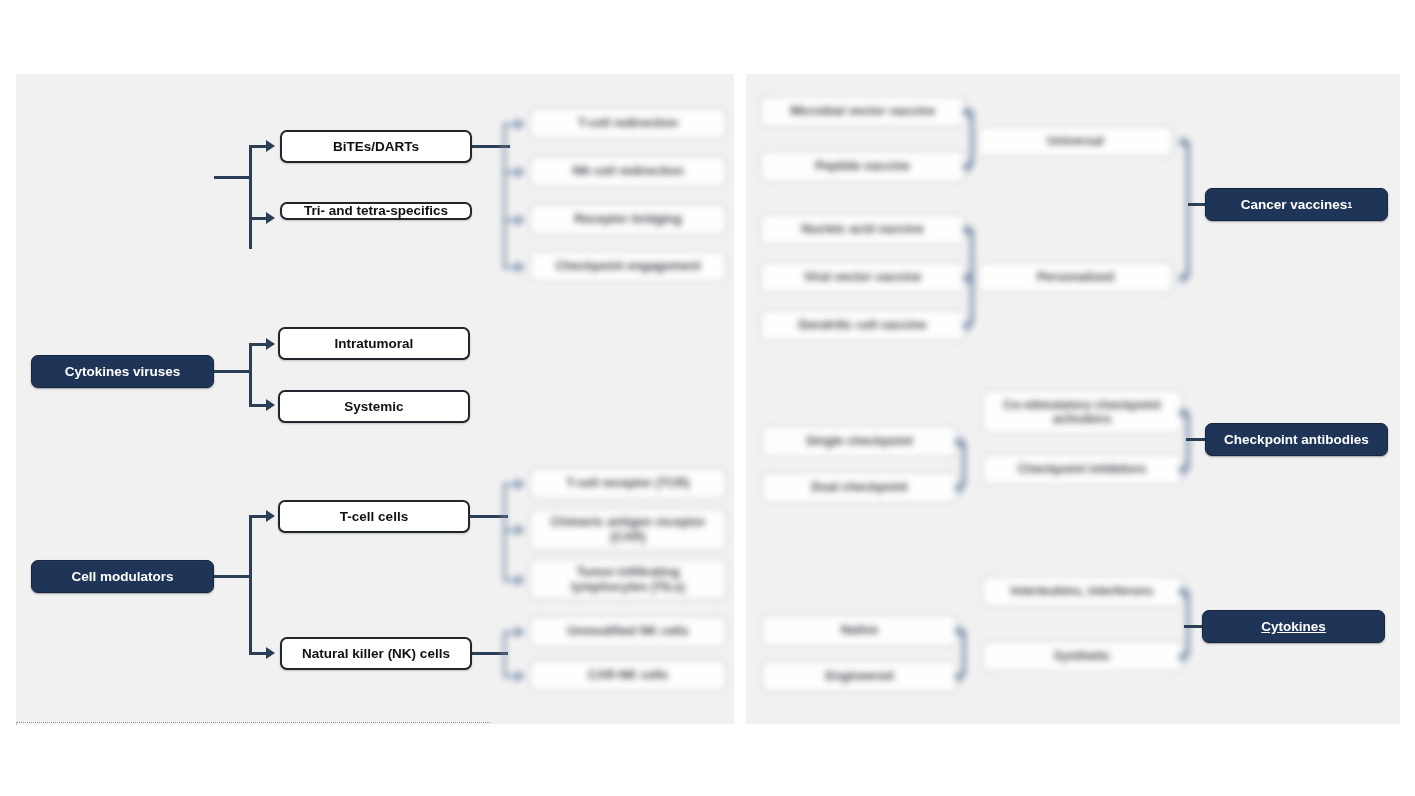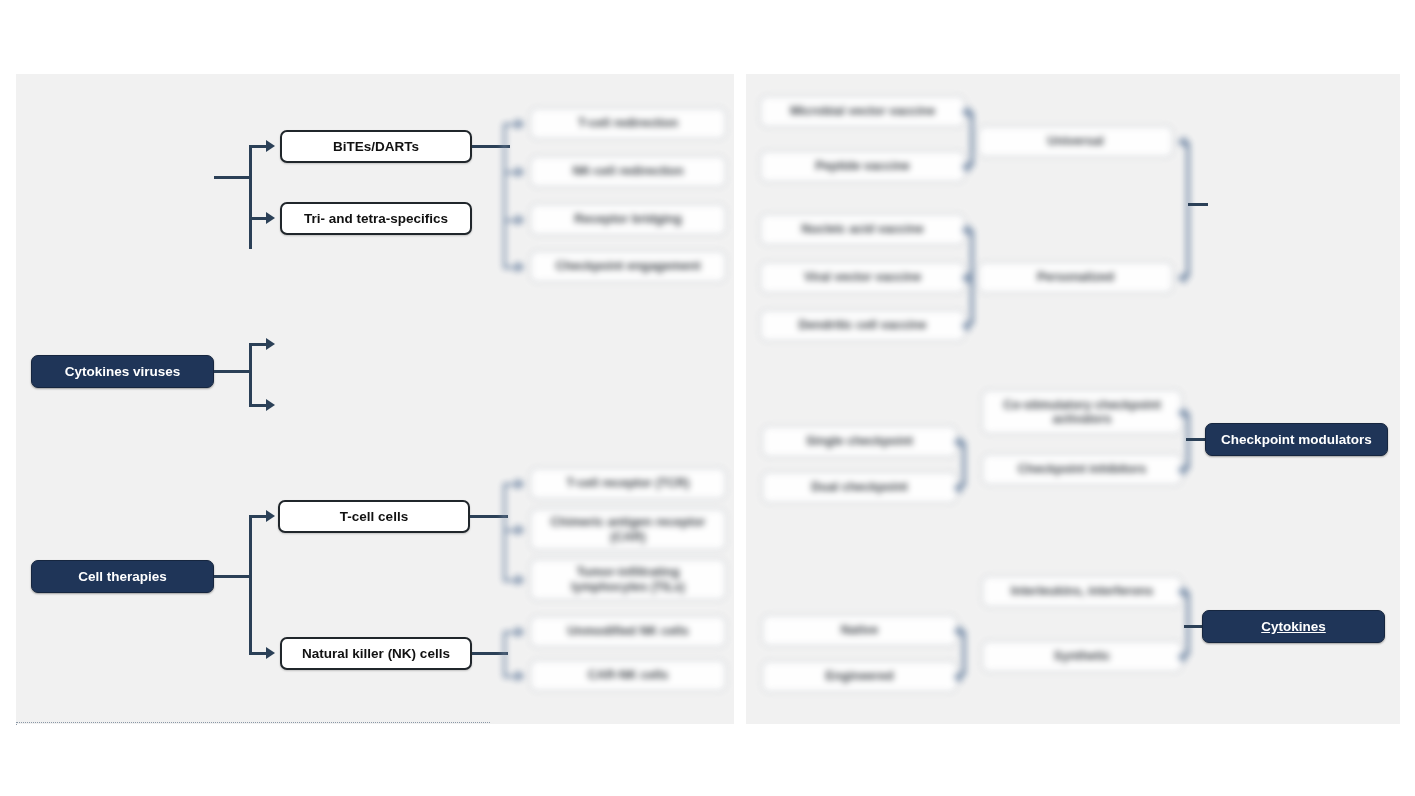--- a/index.html
+++ b/index.html
@@ -99,21 +99,21 @@
 
 
   <div class="ln h" style="left:214px; top:176px; width:38px;"></div>
   <div class="ln v" style="left:249px; top:146px; height:103px;"></div>
   <div class="ln h" style="left:249px; top:145px; width:20px;"></div>
   <div class="arrow" style="left:266px; top:140px;"></div>
   <div class="ln h" style="left:249px; top:217px; width:20px;"></div>
   <div class="arrow" style="left:266px; top:212px;"></div>
 
   <div class="node secondary" style="left:280px; top:130px; width:192px; height:33px;">BiTEs/DARTs</div>
-  <div class="node secondary" style="left:280px; top:202px; width:192px; height:33px;">Tri- and tetra-specifics</div>
+  <div class="node secondary" style="left:280px; top:202px; width:192px; height:18px;">Tri- and tetra-specifics</div>
 
   <div class="ln h" style="left:472px; top:145px; width:38px;"></div>
 
   <div class="blurgroup" style="left:497px; top:96px; width:240px; height:196px;">
     <div class="ln v soft" style="left:6px; top:27px; height:143px;"></div>
 
     <div class="ln h soft" style="left:6px; top:27px; width:16px;"></div>
     <div class="arrow soft" style="left:19px; top:22px;"></div>
     <div class="node tertiary" style="left:33px; top:12px; width:196px; height:31px;">T-cell redirection</div>
 
@@ -132,22 +132,24 @@
 
   <div class="node primary" style="left:31px; top:355px; width:183px; height:33px;">Cytokines viruses</div>
 
   <div class="ln h" style="left:214px; top:370px; width:38px;"></div>
   <div class="ln v" style="left:249px; top:344px; height:62px;"></div>
   <div class="ln h" style="left:249px; top:343px; width:20px;"></div>
   <div class="arrow" style="left:266px; top:338px;"></div>
   <div class="ln h" style="left:249px; top:404px; width:20px;"></div>
   <div class="arrow" style="left:266px; top:399px;"></div>
 
-
-  <div class="node primary" style="left:31px; top:560px; width:183px; height:33px;">Cell therapies</div>
+  <div class="node secondary" style="left:278px; top:327px; width:192px; height:33px;">Intratumoral</div>
+  <div class="node secondary" style="left:278px; top:390px; width:192px; height:33px;">Systemic</div>
+
+  <div class="node primary" style="left:31px; top:560px; width:183px; height:33px;">Cell modulators</div>
 
   <div class="ln h" style="left:214px; top:575px; width:38px;"></div>
   <div class="ln v" style="left:249px; top:516px; height:138px;"></div>
   <div class="ln h" style="left:249px; top:515px; width:20px;"></div>
   <div class="arrow" style="left:266px; top:510px;"></div>
   <div class="ln h" style="left:249px; top:652px; width:20px;"></div>
   <div class="arrow" style="left:266px; top:647px;"></div>
 
   <div class="node secondary" style="left:278px; top:500px; width:192px; height:33px;">T-cell cells</div>
   <div class="node secondary" style="left:280px; top:637px; width:192px; height:33px;">Natural killer (NK) cells</div>
@@ -199,39 +201,43 @@
 
     <div class="node tertiary" style="left:220px; top:38px; width:195px; height:31px;">Universal</div>
     <div class="node tertiary" style="left:220px; top:174px; width:195px; height:31px;">Personalized</div>
 
     <div class="ln v soft" style="left:428px; top:53px; width:4px; height:137px;"></div>
     <div class="arrow soft left" style="left:419px; top:48px;"></div>
     <div class="arrow soft left" style="left:419px; top:184px;"></div>
   </div>
 
   <div class="ln h" style="left:1188px; top:203px; width:20px;"></div>
+  <div class="node primary" style="left:1205px; top:188px; width:183px; height:33px;">
+    <span>Cancer vaccines</span>
+      <span class="sup">1</span>
+  </div>
 
   <div class="blurgroup" style="left:760px; top:382px; width:442px; height:126px;">
     <div class="node tertiary" style="left:2px; top:44px; width:195px; height:31px;">Single checkpoint</div>
     <div class="node tertiary" style="left:2px; top:90px; width:195px; height:31px;">Dual checkpoint</div>
 
     <div class="ln v soft" style="left:202px; top:59px; width:4px; height:46px;"></div>
     <div class="arrow soft left" style="left:193px; top:54px;"></div>
     <div class="arrow soft left" style="left:193px; top:100px;"></div>
 
     <div class="node tertiary" style="left:222px; top:8px; width:200px; height:44px;">Co-stimulatory checkpoint activators</div>
     <div class="node tertiary" style="left:222px; top:72px; width:200px; height:31px;">Checkpoint inhibitors</div>
 
     <div class="ln v soft" style="left:426px; top:30px; width:4px; height:58px;"></div>
     <div class="arrow soft left" style="left:417px; top:25px;"></div>
     <div class="arrow soft left" style="left:417px; top:82px;"></div>
   </div>
 
   <div class="ln h" style="left:1186px; top:438px; width:22px;"></div>
-  <div class="node primary" style="left:1205px; top:423px; width:183px; height:33px;">Checkpoint modulators</div>
+  <div class="node primary" style="left:1205px; top:423px; width:183px; height:33px;">Checkpoint antibodies</div>
 
   <div class="blurgroup" style="left:760px; top:568px; width:442px; height:128px;">
     <div class="node tertiary" style="left:2px; top:47px; width:195px; height:31px;">Native</div>
     <div class="node tertiary" style="left:2px; top:93px; width:195px; height:31px;">Engineered</div>
 
     <div class="ln v soft" style="left:202px; top:62px; width:4px; height:46px;"></div>
     <div class="arrow soft left" style="left:193px; top:57px;"></div>
     <div class="arrow soft left" style="left:193px; top:103px;"></div>
 
     <div class="node tertiary" style="left:222px; top:8px; width:200px; height:31px;">Interleukins, interferons</div>

